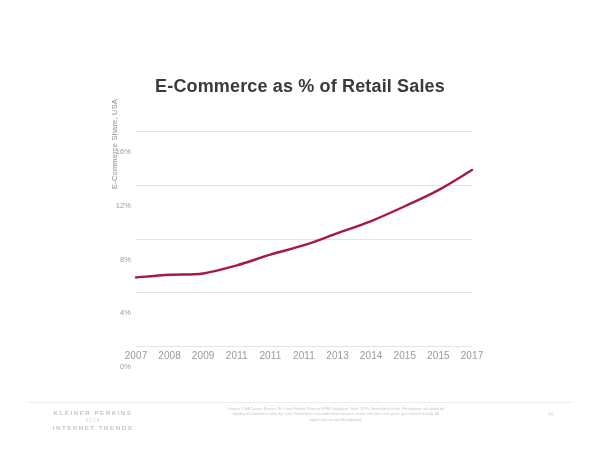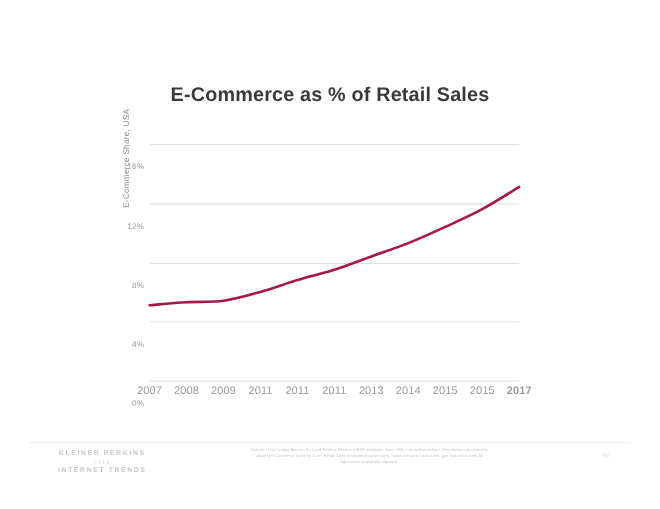--- a/index.html
+++ b/index.html
@@ -214,21 +214,21 @@
       <div class="xtick" style="left: 0px;">2007</div>
       <div class="xtick" style="left: 33.6px;">2008</div>
       <div class="xtick" style="left: 67.2px;">2009</div>
       <div class="xtick" style="left: 100.8px;">2011</div>
       <div class="xtick" style="left: 134.4px;">2011</div>
       <div class="xtick" style="left: 168px;">2011</div>
       <div class="xtick" style="left: 201.6px;">2013</div>
       <div class="xtick" style="left: 235.2px;">2014</div>
       <div class="xtick" style="left: 268.8px;">2015</div>
       <div class="xtick" style="left: 302.4px;">2015</div>
-      <div class="xtick" style="left: 336px; font-weight: bold;">2017</div>
+      <div class="xtick" style="left: 336px;">2017</div>
     </div>
 
   <div class="footer-rule"></div>
 
   <div class="brand-logo">
     <div class="brand-line1">KLEINER PERKINS</div>
     <div class="brand-line2">2018</div>
     <div class="brand-line3">INTERNET TRENDS</div>
   </div>
 

